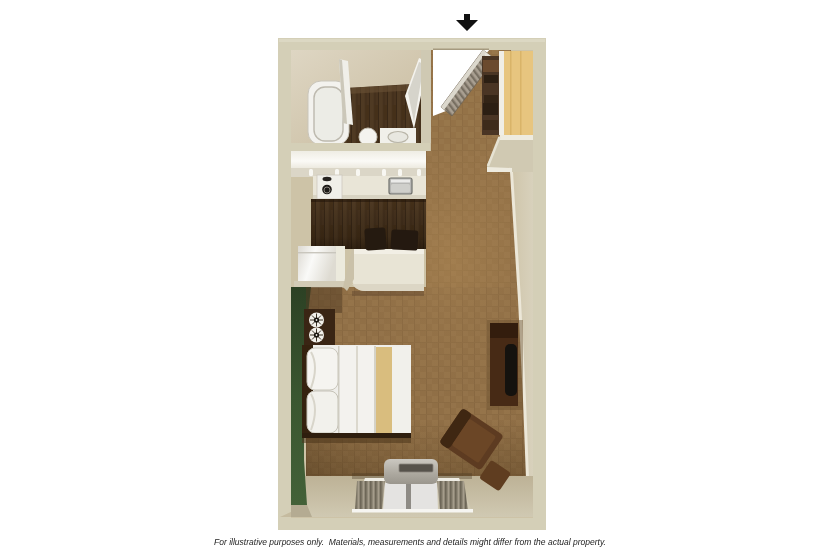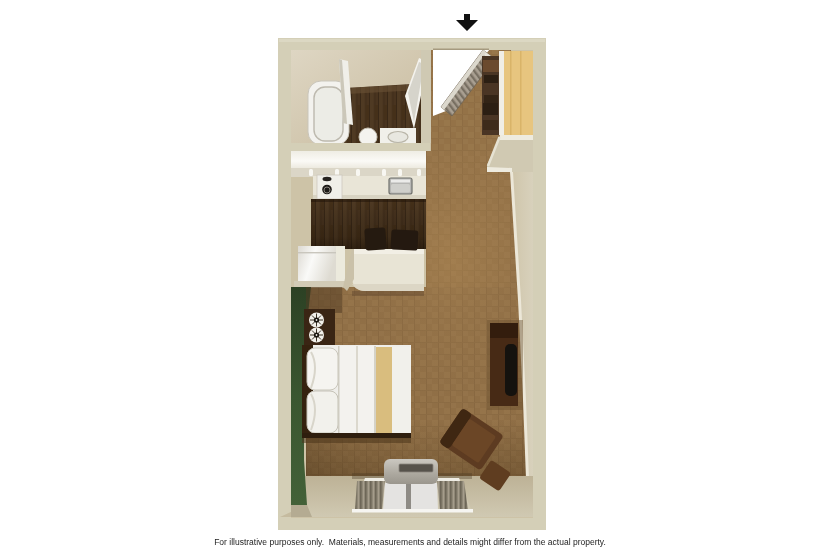--- a/index.html
+++ b/index.html
@@ -1,16 +1,16 @@
 <!DOCTYPE html>
 <html><head>
 <meta charset="utf-8">
 <style>
   html,body{margin:0;padding:0;background:#ffffff;}
-  .page{position:relative;width:744px;height:560px;background:#fde047;font-family:"Liberation Sans",sans-serif;}
+  .page{position:relative;width:744px;height:560px;background:#fde047;font-family:"Liberation Sans",sans-serif;font-style:italic;}
 </style>
 </head>
 <body>
 <div class="page">
 <svg width="820" height="560" viewBox="0 0 820 560">
 <defs>
   <linearGradient id="bathbg" x1="0" y1="0" x2="1" y2="1">
     <stop offset="0" stop-color="#ded6c3"></stop>
     <stop offset="1" stop-color="#c8bb9e"></stop>
   </linearGradient>

